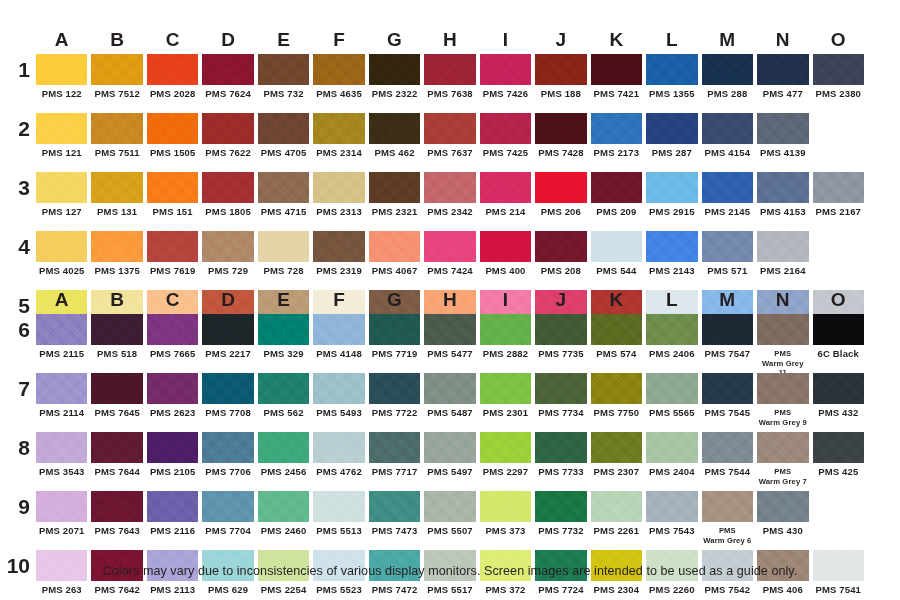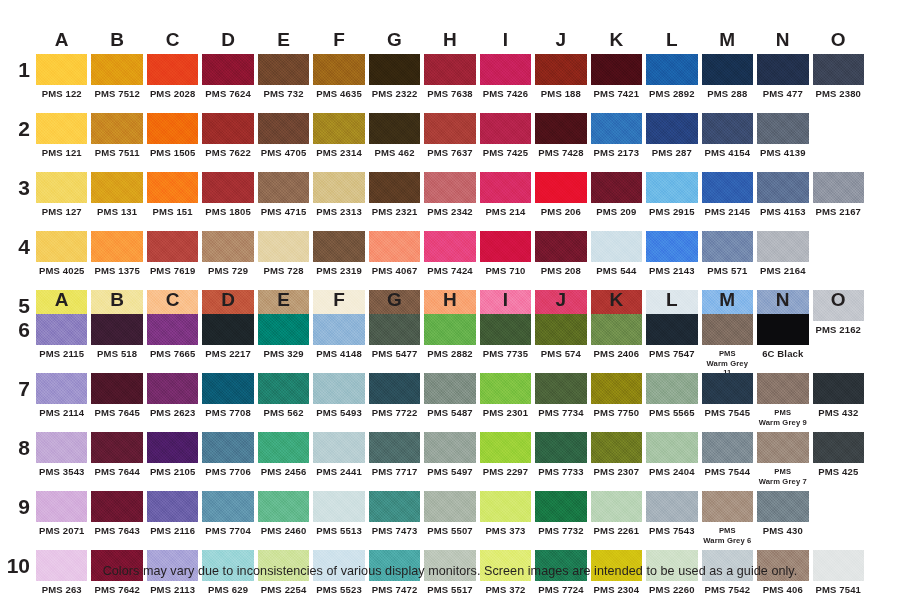--- a/index.html
+++ b/index.html
@@ -175,21 +175,21 @@
         <div class="cell">
           <div class="chip" style="background: rgb(138, 36, 24);"></div>
           <div class="chip-label">PMS 188</div>
         </div>
         <div class="cell">
           <div class="chip" style="background: rgb(75, 13, 22);"></div>
           <div class="chip-label">PMS 7421</div>
         </div>
         <div class="cell">
           <div class="chip" style="background: rgb(26, 95, 168);"></div>
-          <div class="chip-label">PMS 2892</div>
+          <div class="chip-label">PMS 1355</div>
         </div>
         <div class="cell">
           <div class="chip" style="background: rgb(23, 48, 79);"></div>
           <div class="chip-label">PMS 288</div>
         </div>
         <div class="cell">
           <div class="chip" style="background: rgb(34, 48, 76);"></div>
           <div class="chip-label">PMS 477</div>
         </div>
         <div class="cell">
@@ -348,21 +348,21 @@
         <div class="cell">
           <div class="chip" style="background: rgb(247, 144, 112);"></div>
           <div class="chip-label">PMS 4067</div>
         </div>
         <div class="cell">
           <div class="chip" style="background: rgb(232, 67, 126);"></div>
           <div class="chip-label">PMS 7424</div>
         </div>
         <div class="cell">
           <div class="chip" style="background: rgb(209, 18, 65);"></div>
-          <div class="chip-label">PMS 710</div>
+          <div class="chip-label">PMS 400</div>
         </div>
         <div class="cell">
           <div class="chip" style="background: rgb(115, 23, 44);"></div>
           <div class="chip-label">PMS 208</div>
         </div>
         <div class="cell">
           <div class="chip" style="background: rgb(207, 224, 232);"></div>
           <div class="chip-label">PMS 544</div>
         </div>
         <div class="cell">
@@ -480,20 +480,24 @@
         </div>
         <div class="cell">
           <div class="chip" style="background: rgb(0, 128, 111);"></div>
           <div class="chip-label">PMS 329</div>
         </div>
         <div class="cell">
           <div class="chip" style="background: rgb(143, 181, 216);"></div>
           <div class="chip-label">PMS 4148</div>
         </div>
         <div class="cell">
+          <div class="chip" style="background: rgb(32, 88, 79);"></div>
+          <div class="chip-label">PMS 7719</div>
+        </div>
+        <div class="cell">
           <div class="chip" style="background: rgb(75, 90, 76);"></div>
           <div class="chip-label">PMS 5477</div>
         </div>
         <div class="cell">
           <div class="chip" style="background: rgb(99, 176, 74);"></div>
           <div class="chip-label">PMS 2882</div>
         </div>
         <div class="cell">
           <div class="chip" style="background: rgb(63, 90, 52);"></div>
           <div class="chip-label">PMS 7735</div>
@@ -601,21 +605,21 @@
         <div class="cell">
           <div class="chip" style="background: rgb(76, 123, 149);"></div>
           <div class="chip-label">PMS 7706</div>
         </div>
         <div class="cell">
           <div class="chip" style="background: rgb(60, 168, 122);"></div>
           <div class="chip-label">PMS 2456</div>
         </div>
         <div class="cell">
           <div class="chip" style="background: rgb(183, 206, 210);"></div>
-          <div class="chip-label">PMS 2441</div>
+          <div class="chip-label">PMS 4762</div>
         </div>
         <div class="cell">
           <div class="chip" style="background: rgb(76, 107, 105);"></div>
           <div class="chip-label">PMS 7717</div>
         </div>
         <div class="cell">
           <div class="chip" style="background: rgb(150, 164, 154);"></div>
           <div class="chip-label">PMS 5497</div>
         </div>
         <div class="cell">

